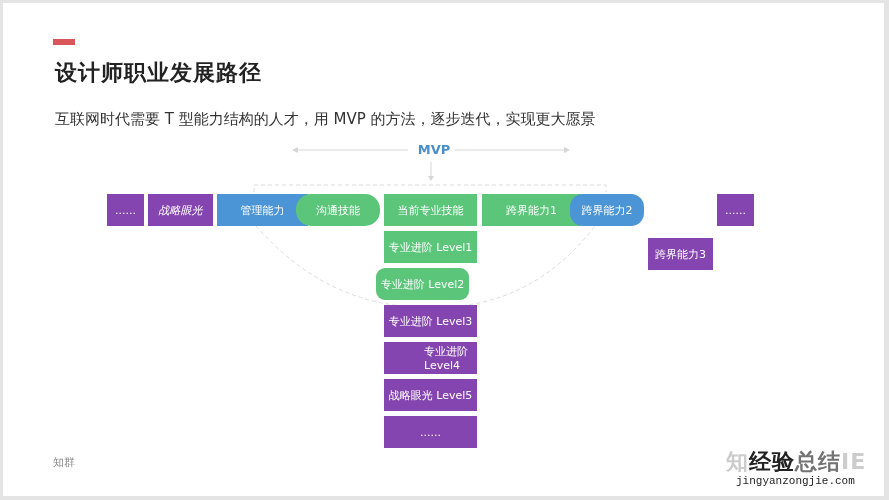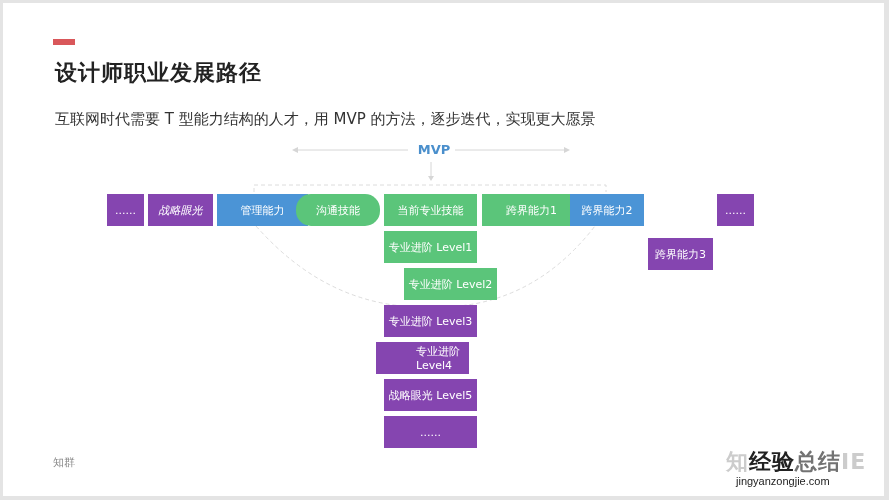--- a/index.html
+++ b/index.html
@@ -22,21 +22,21 @@
     }
     .purple { background: #8545b0; }
     .blue { background: #4b94d6; }
     .green { background: #5bc57a; }
     .footer { position: absolute; left: 53px; top: 455px; font-size: 11px; color: #888; }
     .watermark { position: absolute; left: 726px; top: 447px; }
     .wm-cn { font-size: 22px; font-weight: bold; letter-spacing: 1px; }
     .wm-cn .g { color: #ccc; }
     .wm-cn .k { color: #222; }
     .wm-cn .r { color: #737373; }
-    .wm-en { font-family: Liberation Sans, sans-serif; font-size: 11px; color: #222; margin-left: 10px; margin-top: -2px; }
+    .wm-en { font-family: Liberation Mono, monospace; font-size: 11px; color: #222; margin-left: 10px; margin-top: -2px; }
     svg.lines { position: absolute; left: 0; top: 0; }
   </style>
 </head>
 <body>
 
 <div class="slide"></div>
 
 <svg class="lines" width="889" height="500">
 
   <line x1="296" y1="150" x2="408" y2="150" stroke="#d6d6d6" stroke-width="1"></line>
@@ -55,28 +55,28 @@
 <div class="title">设计师职业发展路径</div>
 <div class="subtitle">互联网时代需要 T 型能力结构的人才，用 MVP 的方法，逐步迭代，实现更大愿景</div>
 <div class="mvp">MVP</div>
 
 <div class="box purple" style="left:107px; top:194px; width:37px;">......</div>
 <div class="box purple" style="left:148px; top:194px; width:65px;font-style:italic;">战略眼光</div>
 <div class="box blue" style="left:217px; top:194px; width:91px;">管理能力</div>
 <div class="box green" style="left:296px; top:194px; width:84px;border-radius:15px;">沟通技能</div>
 <div class="box green" style="left:384px; top:194px; width:93px;">当前专业技能</div>
 <div class="box green" style="left:482px; top:194px; width:99px;">跨界能力1</div>
-<div class="box blue" style="left:570px; top:194px; width:74px;">跨界能力2</div>
+<div class="box blue" style="left:570px; top:194px; width:74px;border-radius:13px;">跨界能力2</div>
 <div class="box purple" style="left:648px; top:194px; width:65px;margin-top:44px;">跨界能力3</div>
 <div class="box purple" style="left:717px; top:194px; width:37px;">......</div>
 
 <div class="box green" style="left:384px; top:231px; width:93px;">专业进阶 Level1</div>
-<div class="box green" style="left:404px; top:268px; width:93px;">专业进阶 Level2</div>
+<div class="box green" style="left:376px; top:268px; width:93px;border-radius:9px;">专业进阶 Level2</div>
 <div class="box purple" style="left:384px; top:305px; width:93px;">专业进阶 Level3</div>
-<div class="box purple" style="left:376px; top:342px; width:93px;padding-left:40px;">专业进阶 Level4</div>
+<div class="box purple" style="left:384px; top:342px; width:93px;padding-left:40px;">专业进阶 Level4</div>
 <div class="box purple" style="left:384px; top:379px; width:93px;">战略眼光 Level5</div>
 <div class="box purple" style="left:384px; top:416px; width:93px;">......</div>
 
 <div class="footer">知群</div>
 
 <div class="watermark">
   <div class="wm-cn">
     <span class="g">知</span><span class="k">经验</span><span class="r">总结</span><span class="g">IE</span>
   </div>
   <div class="wm-en">jingyanzongjie.com</div>

